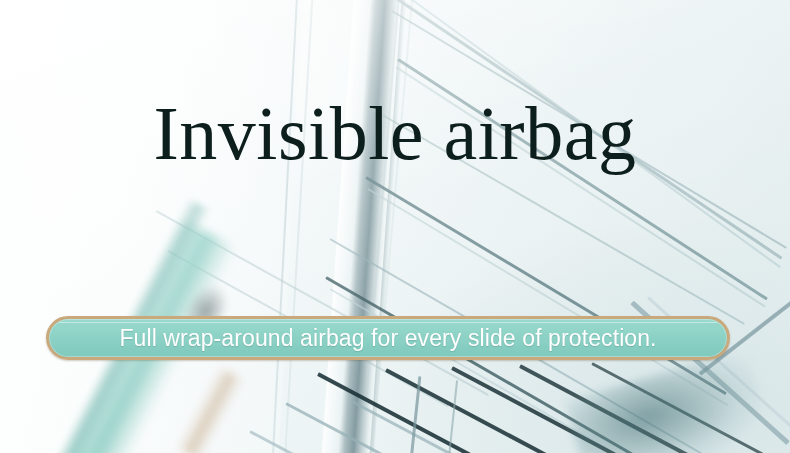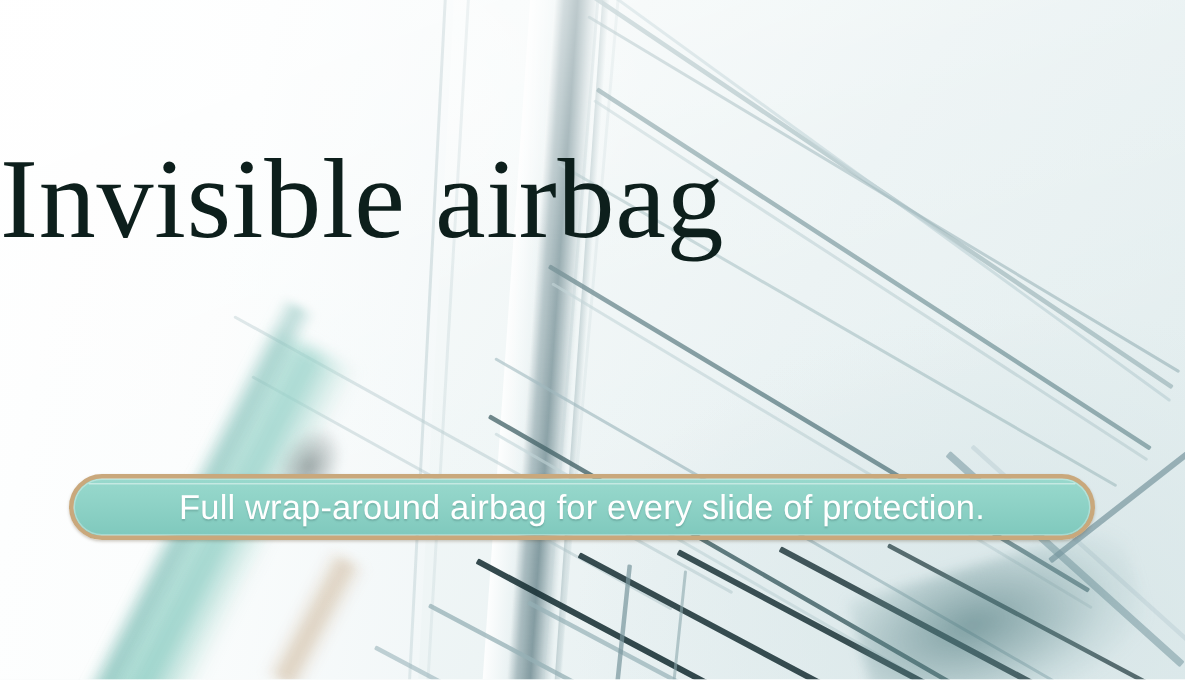--- a/index.html
+++ b/index.html
@@ -159,20 +159,21 @@
   
   .content {
     position: absolute;
     inset: 0;
   }
 
   .headline {
     position: absolute;
     left: 0; right: 0;
     top: 88px;
+    text-align: center;
     font-family: "Liberation Serif", "DejaVu Serif", serif;
     color: #0d1f1c;
     font-size: 76px;
     line-height: 90px;
     letter-spacing: .5px;
     white-space: nowrap;
   }
   .headline .line { display: block; }
 
   .ribbon {

